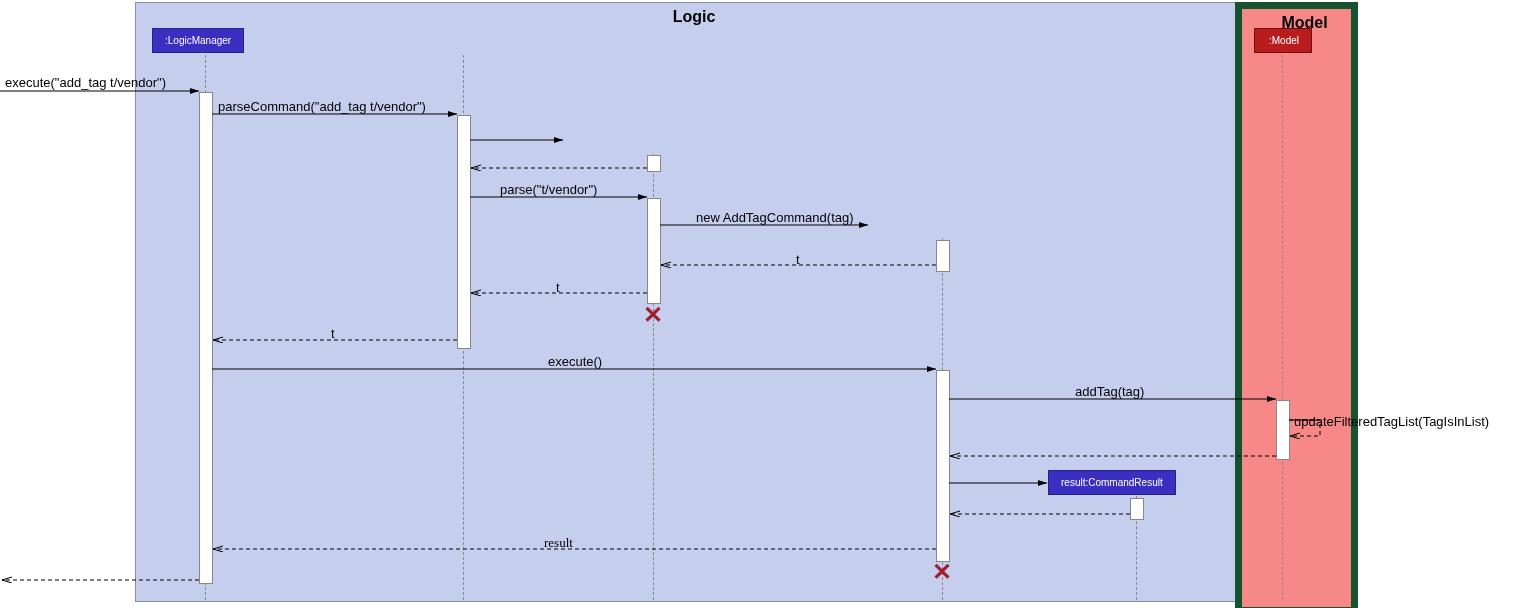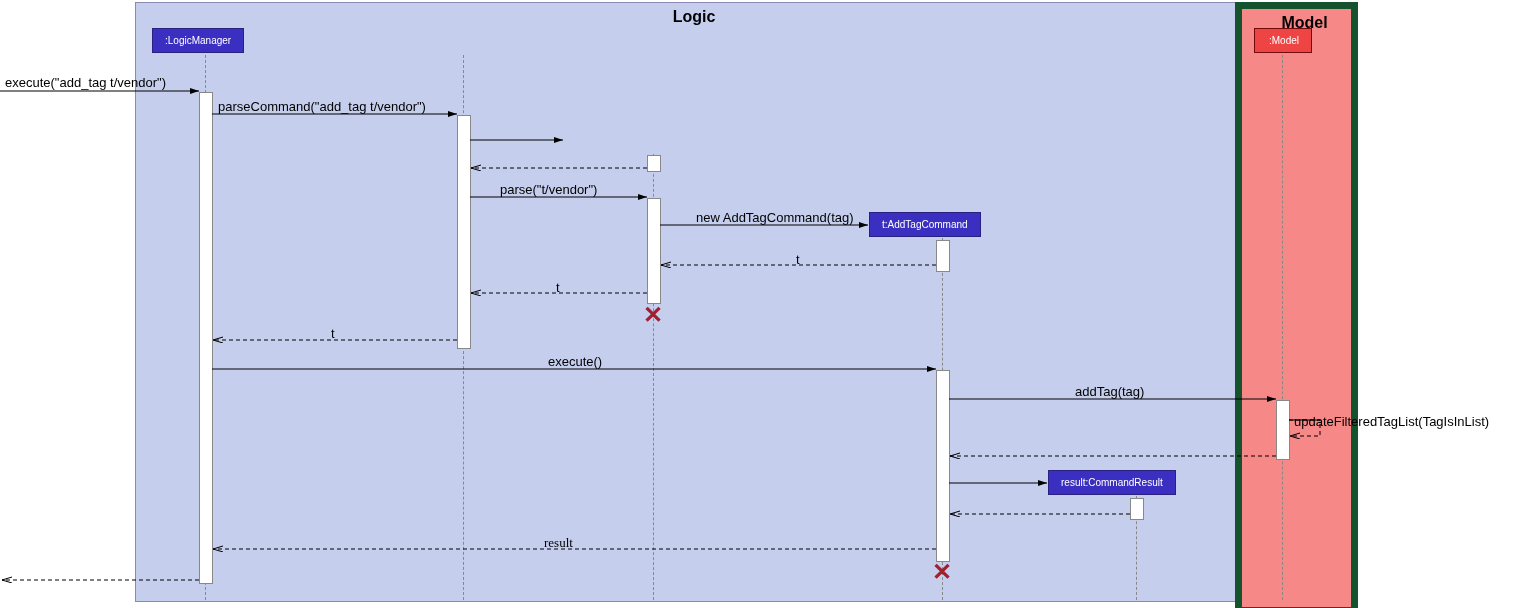--- a/index.html
+++ b/index.html
@@ -47,21 +47,21 @@
     position: absolute;
     background: #3b2fc1;
     color: #fff;
     border: 1px solid #2a2080;
     padding: 6px 12px;
     text-align: center;
     font-size: 10px;
     white-space: nowrap;
   }
   .participant.red {
-    background: #ef4444;
+    background: #b91c1c;
     border: 1px solid #700c10;
     padding-left: 14px;
   }
   .lifeline {
     position: absolute;
     border-left: 1.5px dashed #888;
     width: 0;
     top: 55px;
     bottom: 8px;
   }
@@ -101,21 +101,20 @@
   </div>
 
   <div class="lifeline" style="left:205px;"></div>
   <div class="lifeline" style="left:463px;"></div>
   <div class="lifeline" style="left:653px; top:154px; bottom:8px;"></div>
   <div class="lifeline" style="left:942px; top:238px; bottom:8px;"></div>
   <div class="lifeline" style="left:1136px; top:496px; bottom:8px;"></div>
   <div class="lifeline" style="left:1282px;"></div>
 
   <div class="participant" style="left:152px; top:28px;">:LogicManager</div>
-  <div class="participant" style="left:869px; top:212px;">t:AddTagCommand</div>
   <div class="participant" style="left:1048px; top:470px;">result:CommandResult</div>
   <div class="participant red" style="left:1254px; top:28px;">:Model</div>
 
   <div class="activation" style="left:199px; top:92px; height:490px;"></div>
   <div class="activation" style="left:457px; top:115px; height:232px;"></div>
   <div class="activation" style="left:647px; top:155px; height:15px;"></div>
   <div class="activation" style="left:647px; top:198px; height:104px;"></div>
   <div class="activation" style="left:936px; top:240px; height:30px;"></div>
   <div class="activation" style="left:936px; top:370px; height:190px;"></div>
   <div class="activation" style="left:1130px; top:498px; height:20px;"></div>

